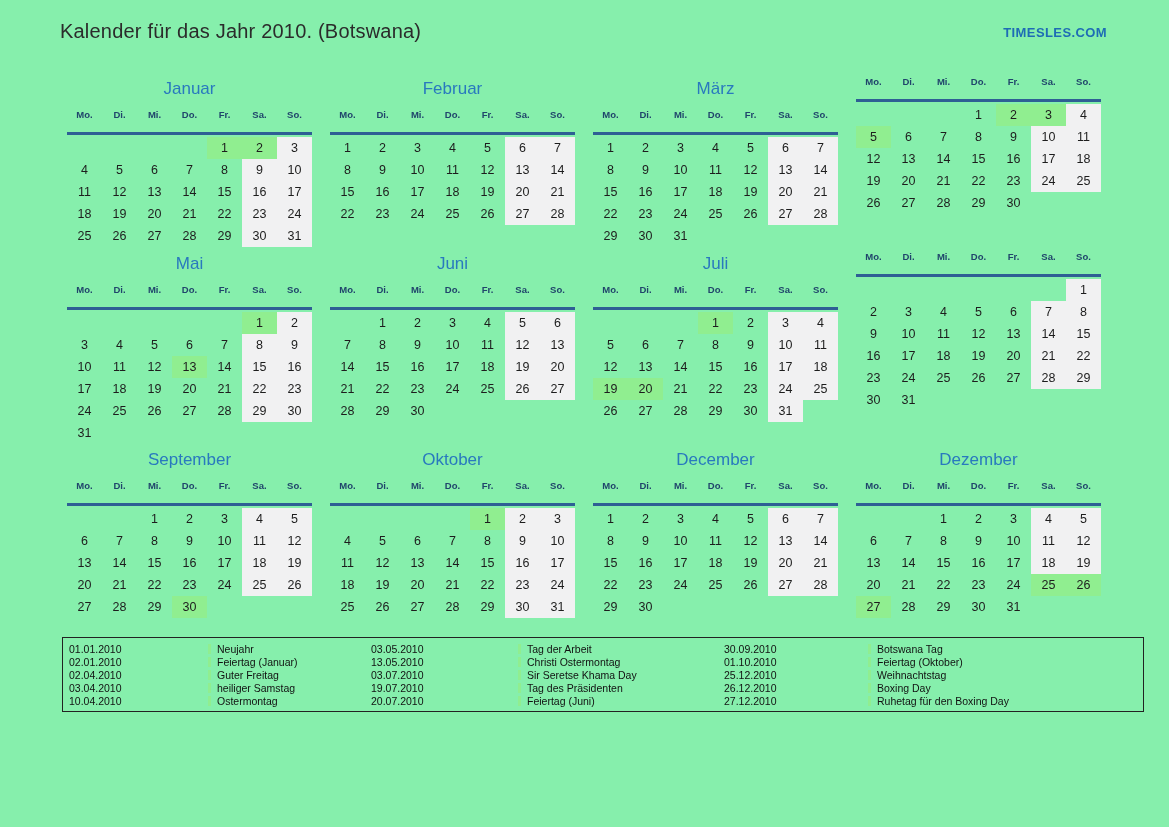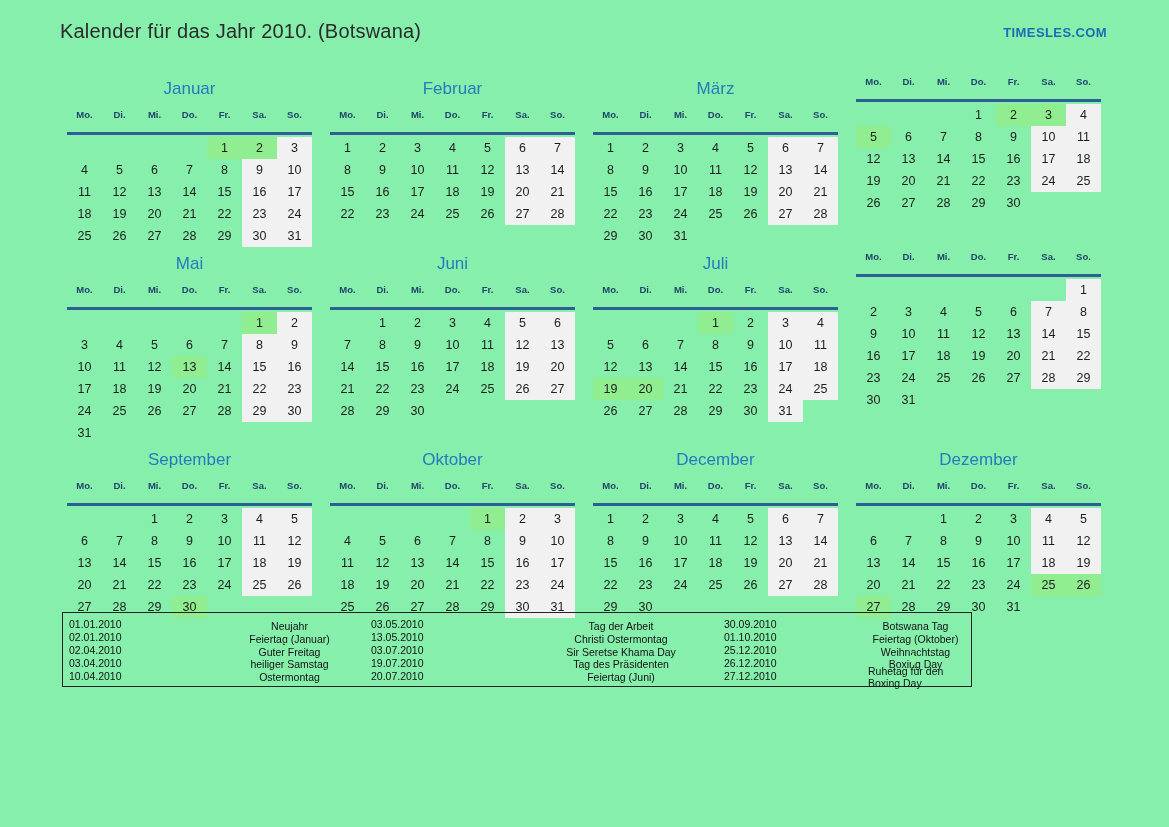--- a/index.html
+++ b/index.html
@@ -52,38 +52,38 @@
     margin-top:2px;
   }
   .cell{
     text-align:center;line-height:22px;
     font-size:12.5px;color:#1d1d1d;
   }
   .cell.weekend{background:var(--weekend-gray);}
   .cell.holiday{background:var(--holiday-green);}
   
   #legend-box{
-    position:absolute;left:62px;top:612px;
-    width:910px;height:75px;
+    position:absolute;left:62px;top:637px;
+    width:1082px;height:75px;
     border:1px solid #222;
     box-sizing:border-box;
     padding:5px 8px 0 6px;
   }
   #legend-grid{
     display:grid;
     grid-template-columns:139px 163px 147px 206px 144px auto;
     grid-auto-rows:12.8px;
     align-items:center;
   }
   .legend-date{
     font-size:10.5px;color:#111;line-height:12px;
   }
   .legend-name{
     font-size:10.5px;color:#111;line-height:12px;
-    display:flex;align-items:center;flex-direction:column;
+    display:flex;align-items:center;
   }
   .legend-bar{
     display:inline-block;width:3px;height:10px;
     background:var(--holiday-green);
     margin-right:6px;flex:0 0 3px;
   }
 </style>
 </head>
 <body>
 

